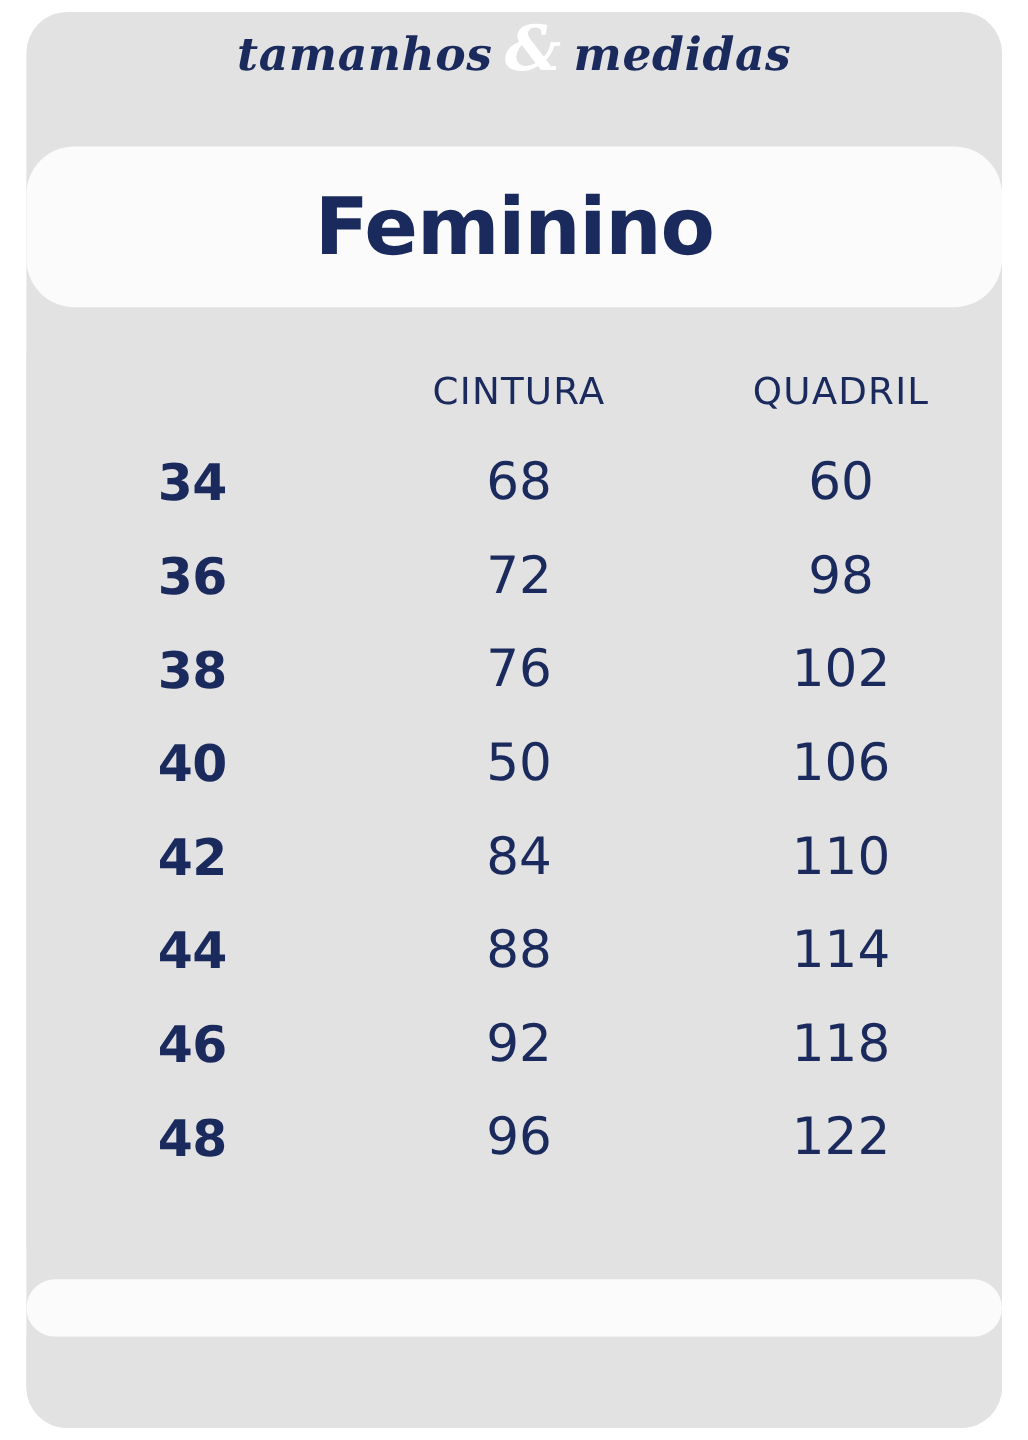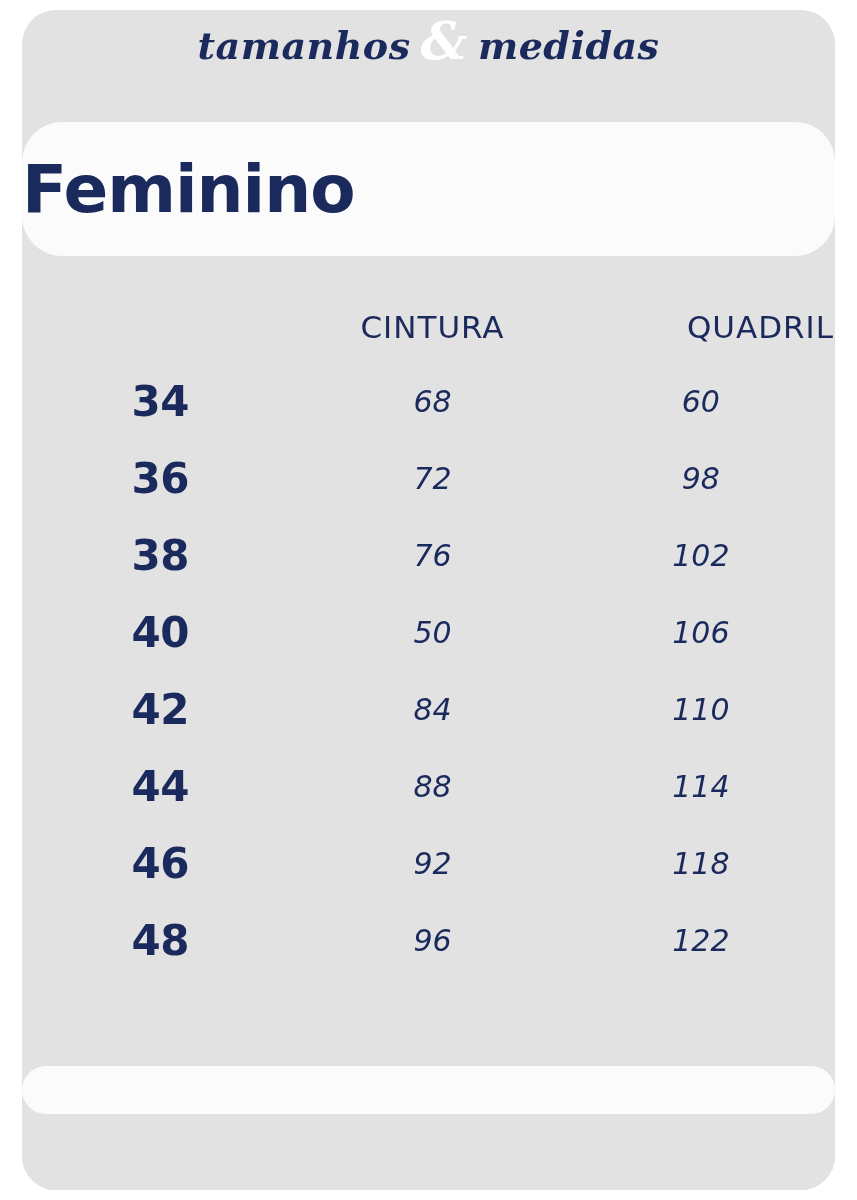--- a/index.html
+++ b/index.html
@@ -72,20 +72,21 @@
   .heading-band {
     position: absolute;
     left: 0;
     top: 112px;
     width: 813px;
     height: 134px;
     background: #fbfbfb;
     border-radius: 40px;
     display: flex;
     align-items: center;
+    justify-content: center;
   }
 
   .heading-text {
     font-family: "DejaVu Sans", "Liberation Sans", sans-serif;
     font-weight: bold;
     font-size: 66px;
     color: #1b2a5c;
     letter-spacing: -1px;
   }
 
@@ -113,39 +114,38 @@
     font-size: 31px;
     color: #1b2a5c;
     letter-spacing: 1px;
     padding-top: 42px;
     padding-bottom: 18px;
     text-align: center;
   }
 
   .size-table th.col-size { width: 34%; }
   .size-table th.col-a { width: 33%; }
-  .size-table th.col-b { width: 33%; text-align: right; }
+  .size-table th.col-b { width: 33%; }
 
   .size-table td {
     text-align: center;
     padding: 14px 0;
     color: #1b2a5c;
   }
 
   td.cell-size {
     font-size: 42px;
     font-weight: bold;
     letter-spacing: -0.5px;
     margin-left: 28px;
   }
 
   td.cell-measure {
-    font-size: 30px;
+    font-size: 43px;
     font-weight: normal;
-    font-style: italic;
   }
 
   
   .bottom-strip {
     position: absolute;
     left: 0;
     bottom: 76px;
     width: 813px;
     height: 48px;
     background: #fbfbfb;

